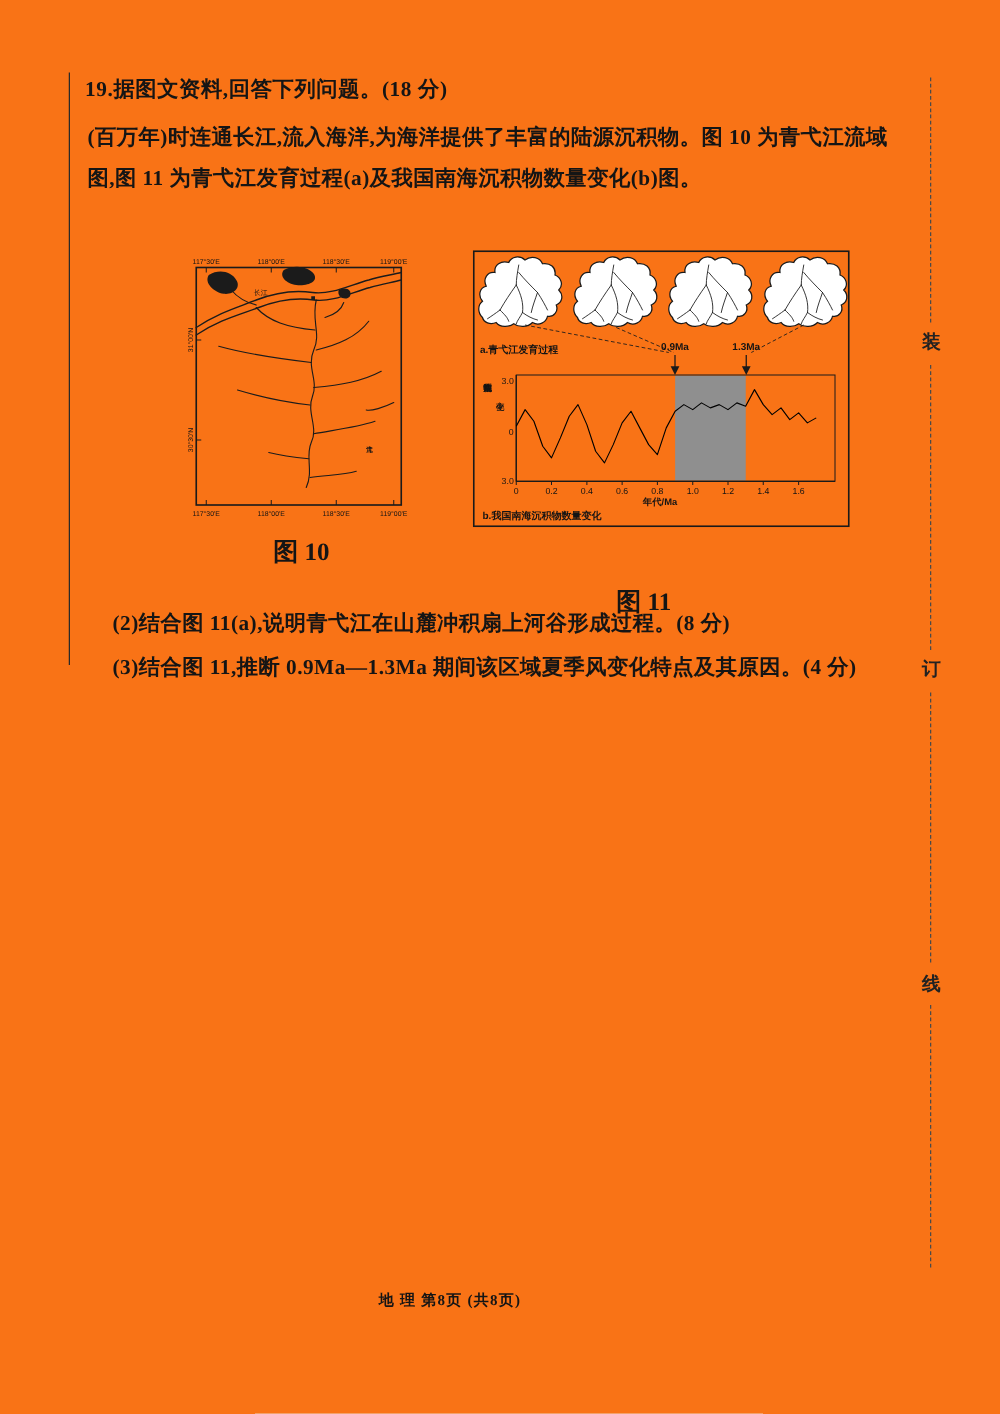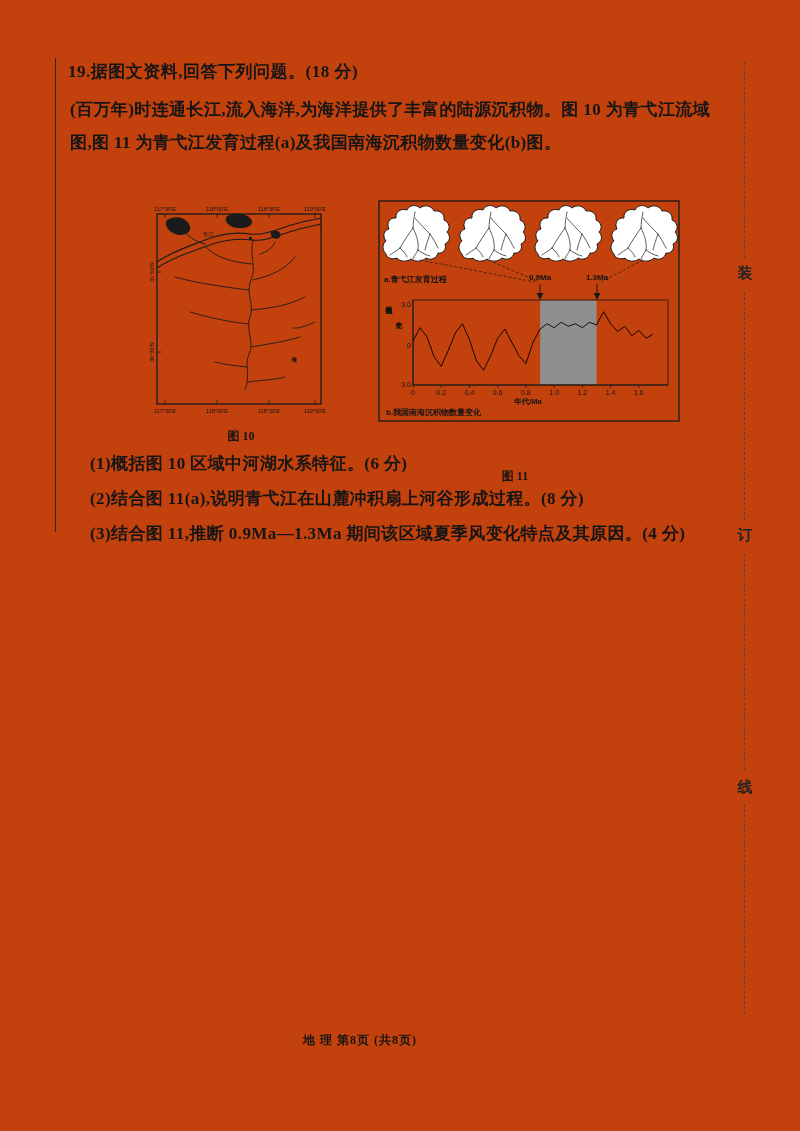--- a/index.html
+++ b/index.html
@@ -1,37 +1,37 @@
 <!DOCTYPE html>
 <html><head>
 <meta charset="utf-8">
 <style>
   * { margin:0; padding:0; box-sizing:border-box; }
   html,body { background:#e9e9e7; }
   .page {
     position:relative; width:800px; height:1131px; margin:0 auto;
-    background:#c2410c; color:#151515; overflow:hidden;
+    background:#f97316; color:#151515; overflow:hidden;
     font-family:"Liberation Serif", serif;
   }
   .left-rule { position:absolute; left:55px; top:58px; width:1px; height:474px; background:#2a2a2a; }
 
   .qheader {
     position:absolute; left:68px; top:60px; width:676px;
     font-size:17px; font-weight:bold; letter-spacing:0.5px;
   }
   .para {
     position:absolute; left:70px; top:93px; width:676px;
     font-size:17px; font-weight:bold; line-height:33px; letter-spacing:0.4px;
   }
   .para .l1 { text-indent:34px; }
 
   .map-svg   { position:absolute; left:145px; top:202px; width:188px; height:216px; }
   .fig11-svg { position:absolute; left:378px; top:200px; width:302px; height:222px; }
 
-  .fig-caption { position:absolute; top:428px; width:90px; text-align:center; font-size:12px; font-weight:bold; }
+  .fig-caption { position:absolute; top:428px; width:90px; text-align:center; font-size:20px; font-weight:bold; }
   .cap10 { left:196px; }
   .cap11 { left:470px;margin-top:40px; }
 
   .subq { position:absolute; left:90px; width:650px; font-size:17px; font-weight:bold; letter-spacing:0.4px; }
   .q1 { top:452px; }
   .q2 { top:487px; }
   .q3 { top:522px; }
 
   .bind-dash { position:absolute; left:744px; width:0; border-left:1.4px dashed #4a4a4a; }
   .d1 { top:62px;  height:196px; }
@@ -212,21 +212,20 @@
       <text x="260.9" y="195">1.6</text>
     </g>
 
     <text class="blab" x="150" y="204" font-size="7.5" text-anchor="middle">年代/Ma</text>
     <text class="blab" x="8" y="215" font-size="8">b.我国南海沉积物数量变化</text>
   </svg>
 
   <div class="fig-caption cap10">图 10</div>
   <div class="fig-caption cap11">图 11</div>
 
-  <div class="subq q1">(1)概括图 10 区域中河湖水系特征。(6 分)</div>
   <div class="subq q2">(2)结合图 11(a),说明青弋江在山麓冲积扇上河谷形成过程。(8 分)</div>
   <div class="subq q3">(3)结合图 11,推断 0.9Ma—1.3Ma 期间该区域夏季风变化特点及其原因。(4 分)</div>
 
   <div class="bind-dash d1"></div>
   <div class="bind-char c1">装</div>
   <div class="bind-dash d2"></div>
   <div class="bind-char c2">订</div>
   <div class="bind-dash d3"></div>
   <div class="bind-char c3">线</div>
   <div class="bind-dash d4"></div>

